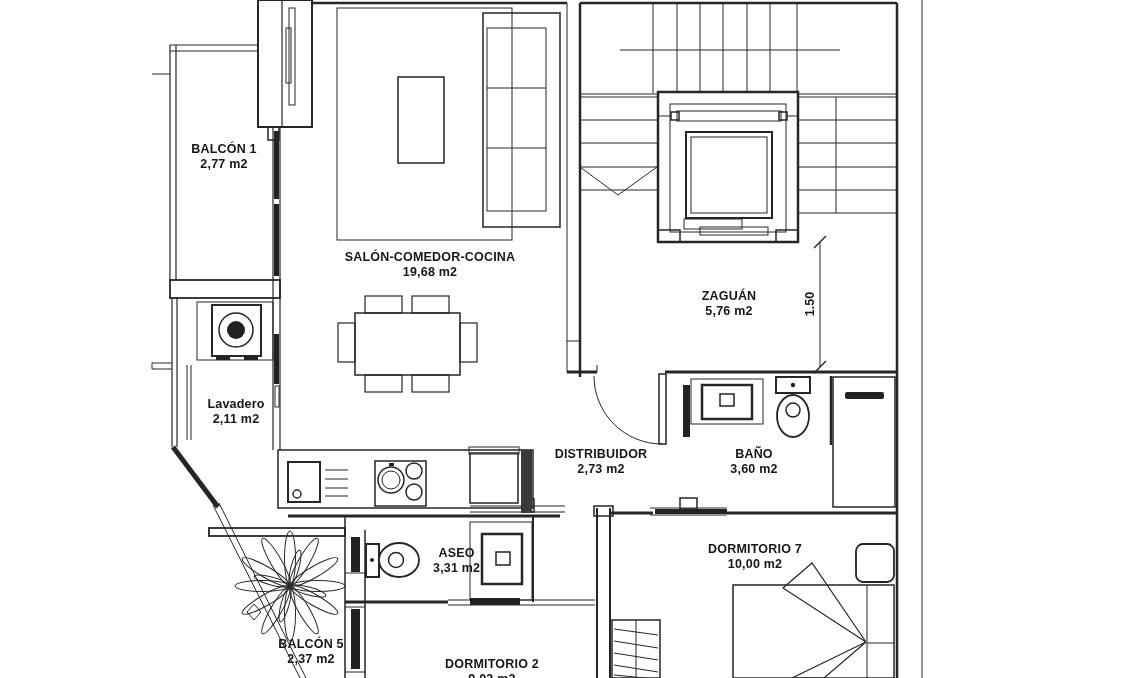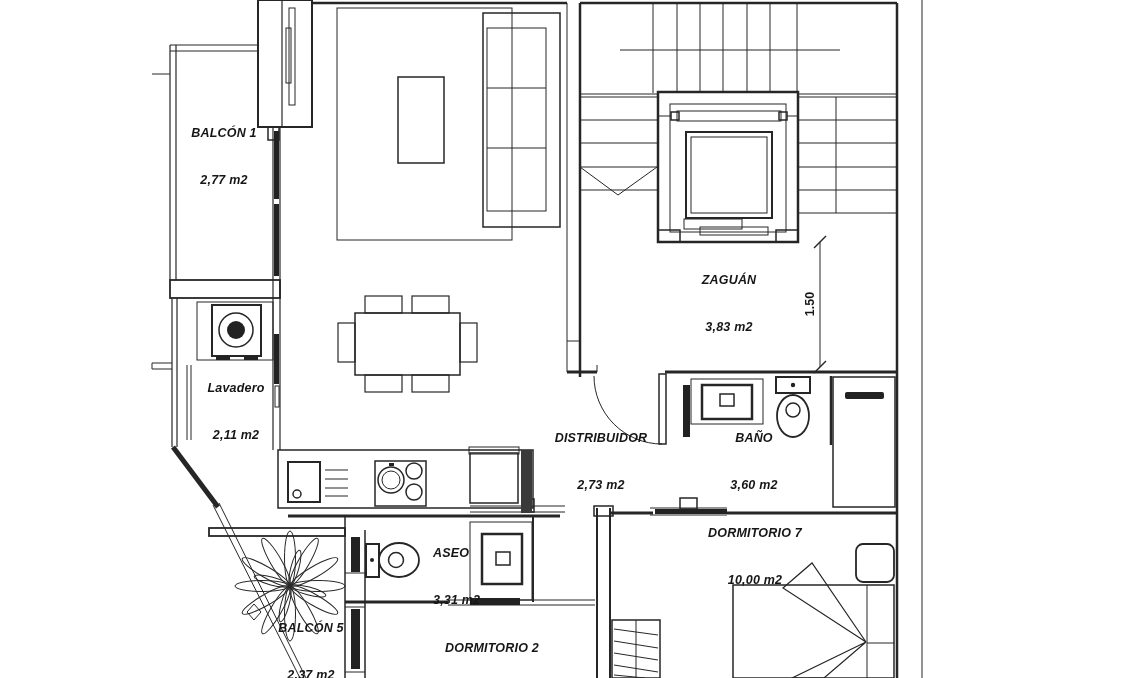--- a/index.html
+++ b/index.html
@@ -1,23 +1,23 @@
 <!DOCTYPE html>
 <html><head>
 <meta charset="utf-8">
 <style>
   html,body{margin:0;padding:0;background:#fff;}
   #canvas{position:relative;width:1125px;height:678px;background:#ffffff;overflow:hidden;
           font-family:"Liberation Sans",sans-serif;}
   #plan-svg{position:absolute;left:0;top:0;}
   .room-label{position:absolute;transform:translate(-50%,-50%);text-align:center;
       font-weight:bold;font-size:12.5px;line-height:1.18;color:#161616;white-space:nowrap;
-      letter-spacing:.2px;font-style:italic;}
-  .room-label .area{display:block;font-weight:bold;margin-top:32px;}
-  .room-label.left-align{transform:none;text-align:left;}
+      letter-spacing:.2px;}
+  .room-label .area{display:block;font-weight:bold;}
+  .room-label.left-align{transform:none;text-align:center;}
   .dim-label{position:absolute;transform:translate(-50%,-50%) rotate(-90deg);
       font-weight:bold;font-size:12.5px;color:#161616;white-space:nowrap;}
   svg line, svg rect, svg circle, svg ellipse, svg path, svg polyline, svg polygon{
       stroke:#262626;fill:none;}
   .w25{stroke-width:2.5;} .w3{stroke-width:3;} .w2{stroke-width:2;}
   .w18{stroke-width:1.8;} .w15{stroke-width:1.5;} .w12{stroke-width:1.2;} .w1{stroke-width:1;}
   .fill-dark{fill:#222;stroke:none;} .fill-mid{fill:#3a3a3a;stroke:none;}
 </style>
 </head>
 <body>
@@ -263,23 +263,27 @@
       <ellipse class="w1" cx="309" cy="586" rx="18" ry="4" transform="rotate(105 290 586)"></ellipse>
       <ellipse class="w1" cx="309" cy="586" rx="18" ry="4" transform="rotate(195 290 586)"></ellipse>
       <ellipse class="w1" cx="309" cy="586" rx="18" ry="4" transform="rotate(285 290 586)"></ellipse>
     </g>
   </svg>
 
   <div class="room-label" style="left:224px;top:157px">
     <span>BALCÓN 1</span>
     <span class="area">2,77 m2</span>
   </div>
+  <div class="room-label" style="left:430px;top:265px">
+    <span>SALÓN-COMEDOR-COCINA</span>
+    <span class="area">19,68 m2</span>
+  </div>
   <div class="room-label" style="left:729px;top:304px">
     <span>ZAGUÁN</span>
-    <span class="area">3,83 m2</span>
+    <span class="area">5,76 m2</span>
   </div>
   <div class="room-label" style="left:236px;top:412px">
     <span>Lavadero</span>
     <span class="area">2,11 m2</span>
   </div>
   <div class="room-label" style="left:601px;top:462px">
     <span>DISTRIBUIDOR</span>
     <span class="area">2,73 m2</span>
   </div>
   <div class="room-label" style="left:754px;top:462px">

